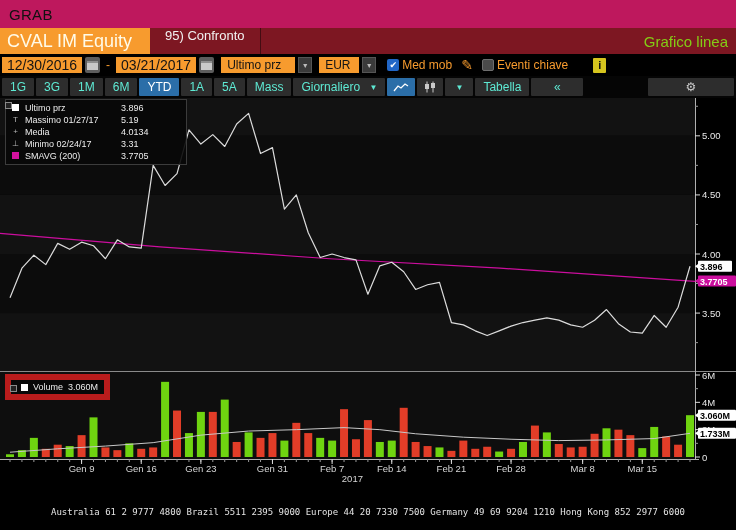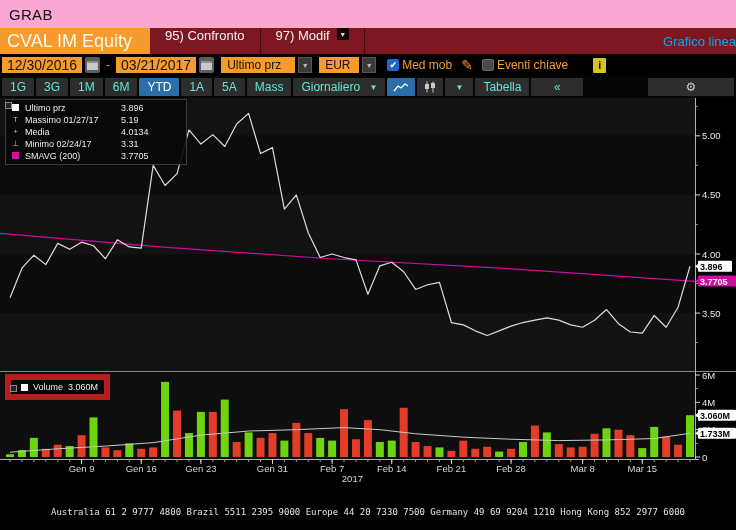--- a/index.html
+++ b/index.html
@@ -1,32 +1,32 @@
 <!DOCTYPE html>
 <html><head>
 <meta charset="utf-8">
 <style>
   html,body{margin:0;padding:0}
   body{width:736px;height:530px;background:#000;position:relative;overflow:hidden;
        font-family:"Liberation Sans",sans-serif;-webkit-font-smoothing:antialiased}
   .abs{position:absolute}
   
-  .titlebar{left:0;top:0;width:736px;height:28px;background:#f9a8d4;color:#111;
+  .titlebar{left:0;top:0;width:736px;height:28px;background:#be185d;color:#111;
             display:flex;align-items:center;padding-left:9px;box-sizing:border-box;
             font-size:15px;letter-spacing:.3px}
   
   .menubar{left:0;top:28px;width:736px;height:26px;background:#7d1722;display:flex;align-items:stretch}
   .ticker-box{width:150px;background:#f79b2e;color:#fffbe8;display:flex;align-items:center;
               padding-left:7px;box-sizing:border-box;font-size:18px}
   .menu-item{display:flex;align-items:flex-start;gap:7px;padding:0 15px;color:#f2f2f2;font-size:13px;
              border-right:1px solid rgba(0,0,0,.45);cursor:default}
   .menu-item:first-of-type{border-left:1px solid rgba(0,0,0,.45)}
   .caretbox{width:12px;height:12px;background:#140304;display:flex;align-items:center;justify-content:center;
             color:#ddd;font-size:7px;border-radius:1px}
-  .chart-type{margin-left:auto;display:flex;align-items:center;color:#0ea5e9;font-size:13px}
+  .chart-type{margin-left:auto;display:flex;align-items:center;padding-right:8px;color:#84cc16;font-size:15px}
   
   .controlbar{left:0;top:54px;width:736px;height:22px;background:#000;display:flex;align-items:center;
               gap:3px;padding-left:2px;box-sizing:border-box;font-size:12px}
   .datebox{background:#f79b2e;color:#141414;height:16px;display:flex;align-items:center;justify-content:center;
            padding:0 5px;font-size:14px}
   .calbtn{width:15px;height:16px;background:#5d5d5d;border-radius:2px;position:relative;cursor:pointer}
   .calbtn i{display:block;position:absolute;left:2px;right:2px;top:4px;bottom:3px;background:#c9c9c9;
             border-top:2px solid #8f8f8f}
   .dash{color:#f79b2e;padding:0 3px}
   .selbox{background:#f79b2e;color:#141414;height:16px;display:flex;align-items:center;
@@ -74,24 +74,20 @@
 <body>
 
 <div class="abs titlebar">
   <span>GRAB</span>
 </div>
 
 <div class="abs menubar">
   <div class="ticker-box">CVAL IM Equity</div>
   <div class="menu-item">
     <span>95) Confronto</span>
-  </div>
-  <div class="menu-item">
-    <span>97) Modif</span>
-    <span class="caretbox">▼</span>
   </div>
   <div class="chart-type">Grafico linea</div>
 </div>
 
 <div class="abs controlbar">
   <div class="datebox">12/30/2016</div>
   <div class="calbtn">
       <i></i>
     </div>
   <span class="dash">-</span>

